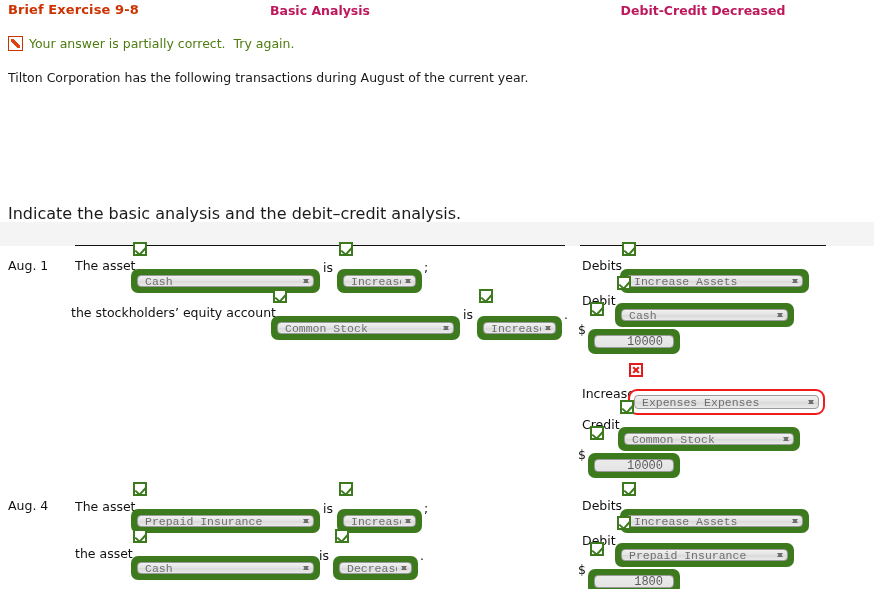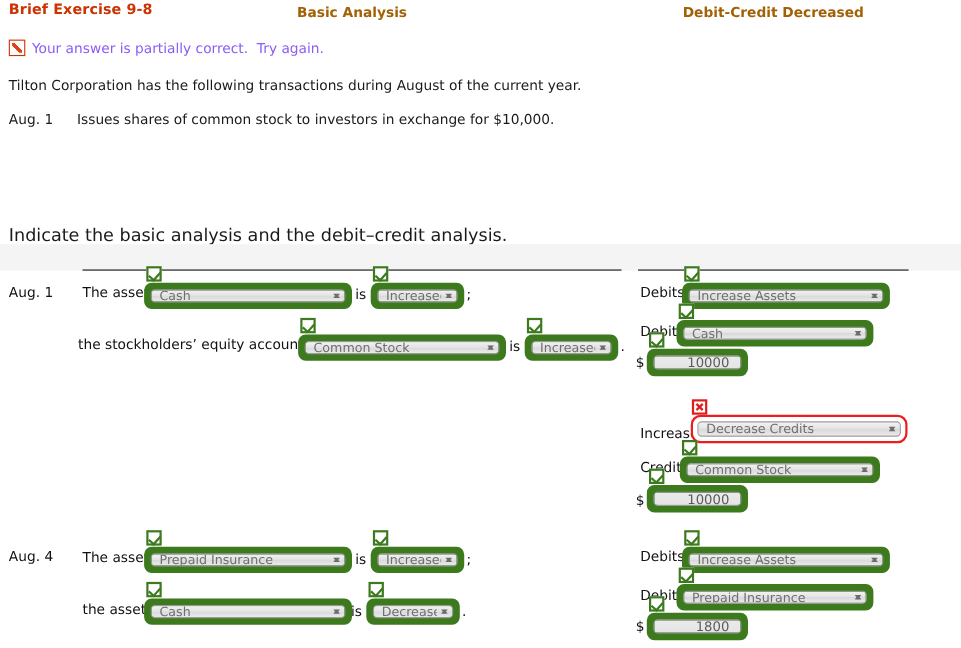--- a/index.html
+++ b/index.html
@@ -53,21 +53,21 @@
     width: 9px;
     height: 9px;
     background: linear-gradient(45deg,
         rgba(0,0,0,0) 0%, rgba(0,0,0,0) 38%,
         #dd4411 38%, #dd4411 62%,
         rgba(0,0,0,0) 62%, rgba(0,0,0,0) 100%);
   }
   .status-text {
     margin-left: 6px;
     font-size: 12.5px;
-    color: #8b5cf6;
+    color: #4d7c0f;
     white-space: pre;
   }
 
   .intro {
     position: absolute;
     left: 8px;
     top: 70px;
     font-size: 12.5px;
     white-space: nowrap;
   }
@@ -108,21 +108,21 @@
     top: 222px;
     width: 874px;
     height: 24px;
     background: #f4f4f4;
   }
   .col-head {
     position: absolute;
     top: 3px;
     font-size: 12.5px;
     font-weight: bold;
-    color: #a16207;
+    color: #be185d;
     text-align: center;
   }
   .col-head.basic { left: 75px; width: 490px; }
   .col-head.dc    { left: 580px; width: 246px; }
 
   .head-rule {
     position: absolute;
     height: 0;
     border-top: 1.5px solid #111;
   }
@@ -149,28 +149,29 @@
   }
 
   
   .field {
     position: absolute;
     box-sizing: border-box;
   }
   .field .frame {
     position: absolute;
     left: 0;
-    top: 4px;
+    top: 16px;
     width: 100%;
     height: 100%;
     box-sizing: border-box;
     border: 3px solid #3d7a1e;
     border-radius: 7px;
     background: #3d7a1e;
     padding: 4px;
+    font-family: Liberation Mono, monospace;
   }
   .field .inner {
     position: absolute;
     left: 3px;
     top: 3px;
     right: 3px;
     bottom: 3px;
     box-sizing: border-box;
     border: 1px solid #9a9a9a;
     border-radius: 4px;
@@ -291,23 +292,20 @@
 <div class="exercise-title">Brief Exercise 9-8</div>
 
 <div class="status-line">
   <span class="status-icon"></span>
   <span class="status-text">Your answer is partially correct.  Try again.</span>
 </div>
 
 <div class="intro">Tilton Corporation has the following transactions during August of the current year.</div>
 
 <div class="txn-list">
-  <div class="txn-row">
-    <span class="txn-date">Aug. 1</span><span class="txn-desc">Issues shares of common stock to investors in exchange for $10,000.</span>
-  </div>
 </div>
 
 <div class="instruction">Indicate the basic analysis and the debit–credit analysis.</div>
 
 <div class="header-band"></div>
 <div class="col-head basic">Basic Analysis</div>
 <div class="col-head dc">Debit-Credit Decreased</div>
 <div class="head-rule basic"></div>
 <div class="head-rule dc"></div>
 
@@ -398,21 +396,21 @@
     </div>
   </div>
   <span class="badge ok"></span>
 </div>
 
 <div class="abs lead-text" style="left:582px; top:386px;">Increase</div>
 
 <div class="field error" style="left:628px; top:373px; width:197px; height:26px;">
   <div class="frame">
     <div class="inner">
-      <span class="value">Decrease Credits</span>
+      <span class="value">Expenses Expenses</span>
       <span class="spinner"></span>
     </div>
   </div>
   <span class="badge err"></span>
 </div>
 
 <div class="abs lead-text" style="left:582px; top:417px;">Credit</div>
 
 <div class="field" style="left:618px; top:411px; width:182px; height:24px;">
   <div class="frame">

